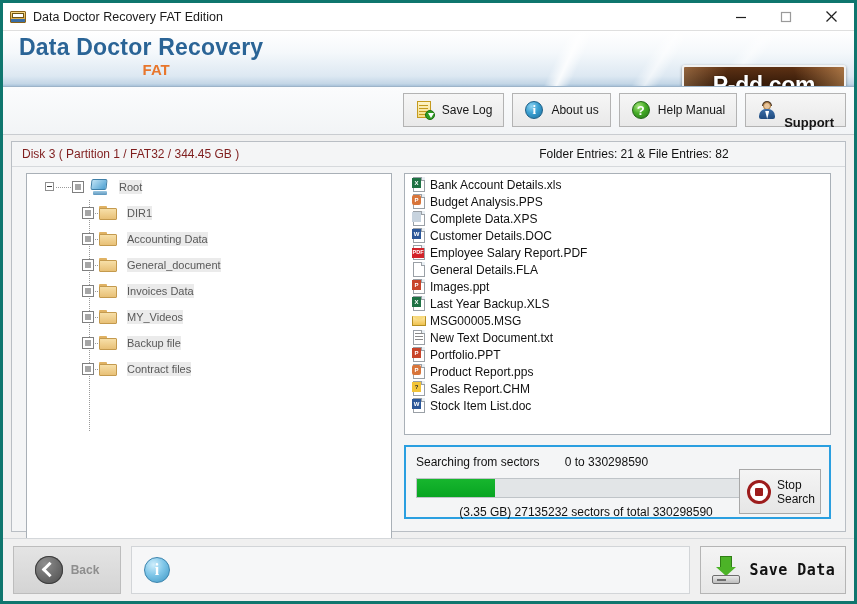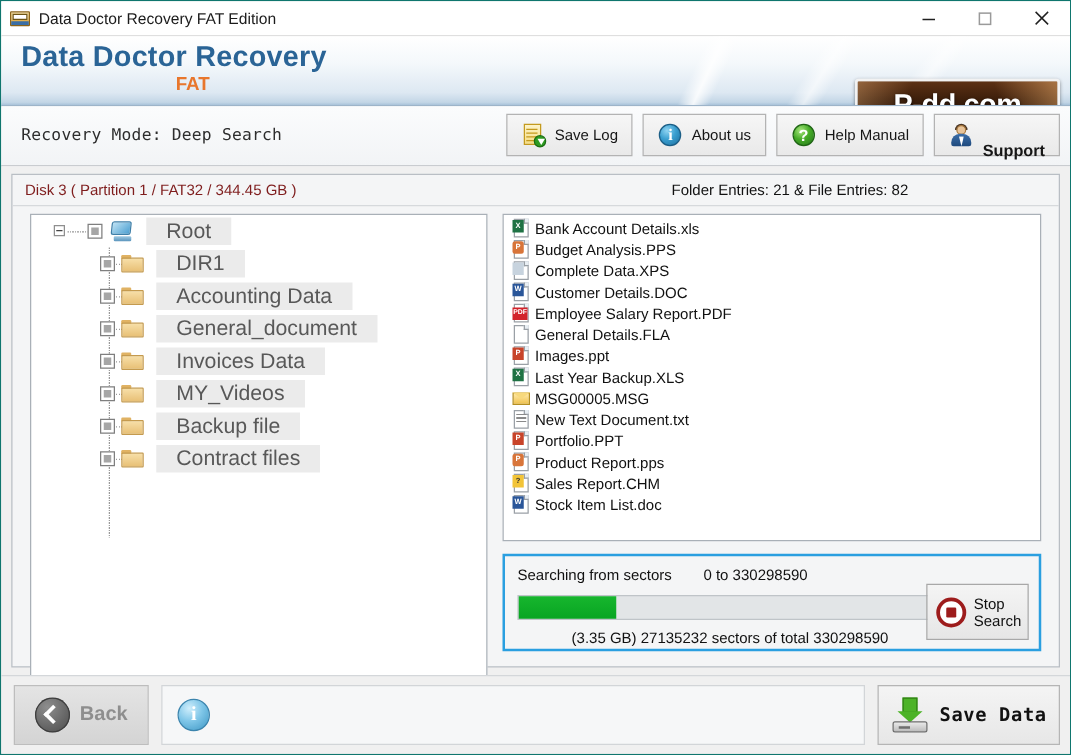--- a/index.html
+++ b/index.html
@@ -16,21 +16,21 @@
     color: #1a1a1a;
     -webkit-font-smoothing: antialiased;
   }
 
   
   .window {
     position: relative;
     width: 857px;
     height: 604px;
     box-sizing: border-box;
-    border: 1px solid #0f766e;
+    border: 3px solid #0f766e;
     background: #f0f0f0;
     display: flex;
     flex-direction: column;
   }
 
   
   .titlebar {
     height: 27px;
     background: #ffffff;
     border-bottom: 1px solid #dfdfdf;
@@ -336,24 +336,24 @@
     border:1px solid #3e7fa8; box-sizing:border-box;
     border-radius:2px;
     transform: skewX(-6deg);
   }
   .pc-ic .stand {
     position:absolute; left:4px; bottom:0; width:14px; height:4px;
     background: linear-gradient(#9fc9e2,#5a95bd);
     border-radius:1px;
   }
   .tree-label {
-    font-size: 17px;
+    font-size: 11px;
     color: #585858;
     background: #ebebeb;
-    padding: 1px 16px;
+    padding: 1px 0;
     white-space: nowrap;
   }
 
   
   .file-pane {
     position: absolute;
     left: 392px; top: 31px; right: 14px; height: 262px;
     background: #fff;
     border: 1px solid #a9b0b7;
     box-sizing: border-box;
@@ -491,21 +491,21 @@
     background: radial-gradient(circle at 35% 28%, #8e8e8e, #4a4a4a);
     position: relative; flex: 0 0 auto;
     box-shadow: inset 0 0 0 1px #3d3d3d;
   }
   .back-ic::after {
     content:""; position:absolute; left:9px; top:8px;
     width:8px; height:8px;
     border-left:3px solid #fff; border-bottom:3px solid #fff;
     transform: rotate(45deg);
   }
-  .back-lbl { font-size: 16px; color: #8e8e8e; font-weight: bold; }
+  .back-lbl { font-size: 12px; color: #8e8e8e; font-weight: bold; }
   .info-box {
     margin-left: 10px;
     flex: 1 1 auto;
     height: 48px;
     border: 1px solid #d2d5d8;
     background: #f6f7f8;
     display: flex; align-items: center;
     box-sizing: border-box;
     overflow: hidden;
   }
@@ -595,21 +595,20 @@
     <div class="banner-left">
       <div class="brand-main">Data Doctor Recovery</div>
       <div class="brand-sub">FAT</div>
     </div>
     <div class="logo-box">
       <span class="logo-text">P-dd.com</span>
     </div>
   </div>
 
   <div class="toolbar">
-    <div class="recovery-mode">Recovery Mode:  Deep Search</div>
     <div class="tb-buttons">
 
       <div class="tb-btn">
         <span class="icn icn-savelog">
           <span class="page"></span>
           <span class="ln" style="top:5px"></span>
             <span class="ln" style="top:8px"></span>
           <span class="ln" style="top:11px"></span>
             <span class="ln" style="top:14px"></span>
           <span class="arrow"></span>

